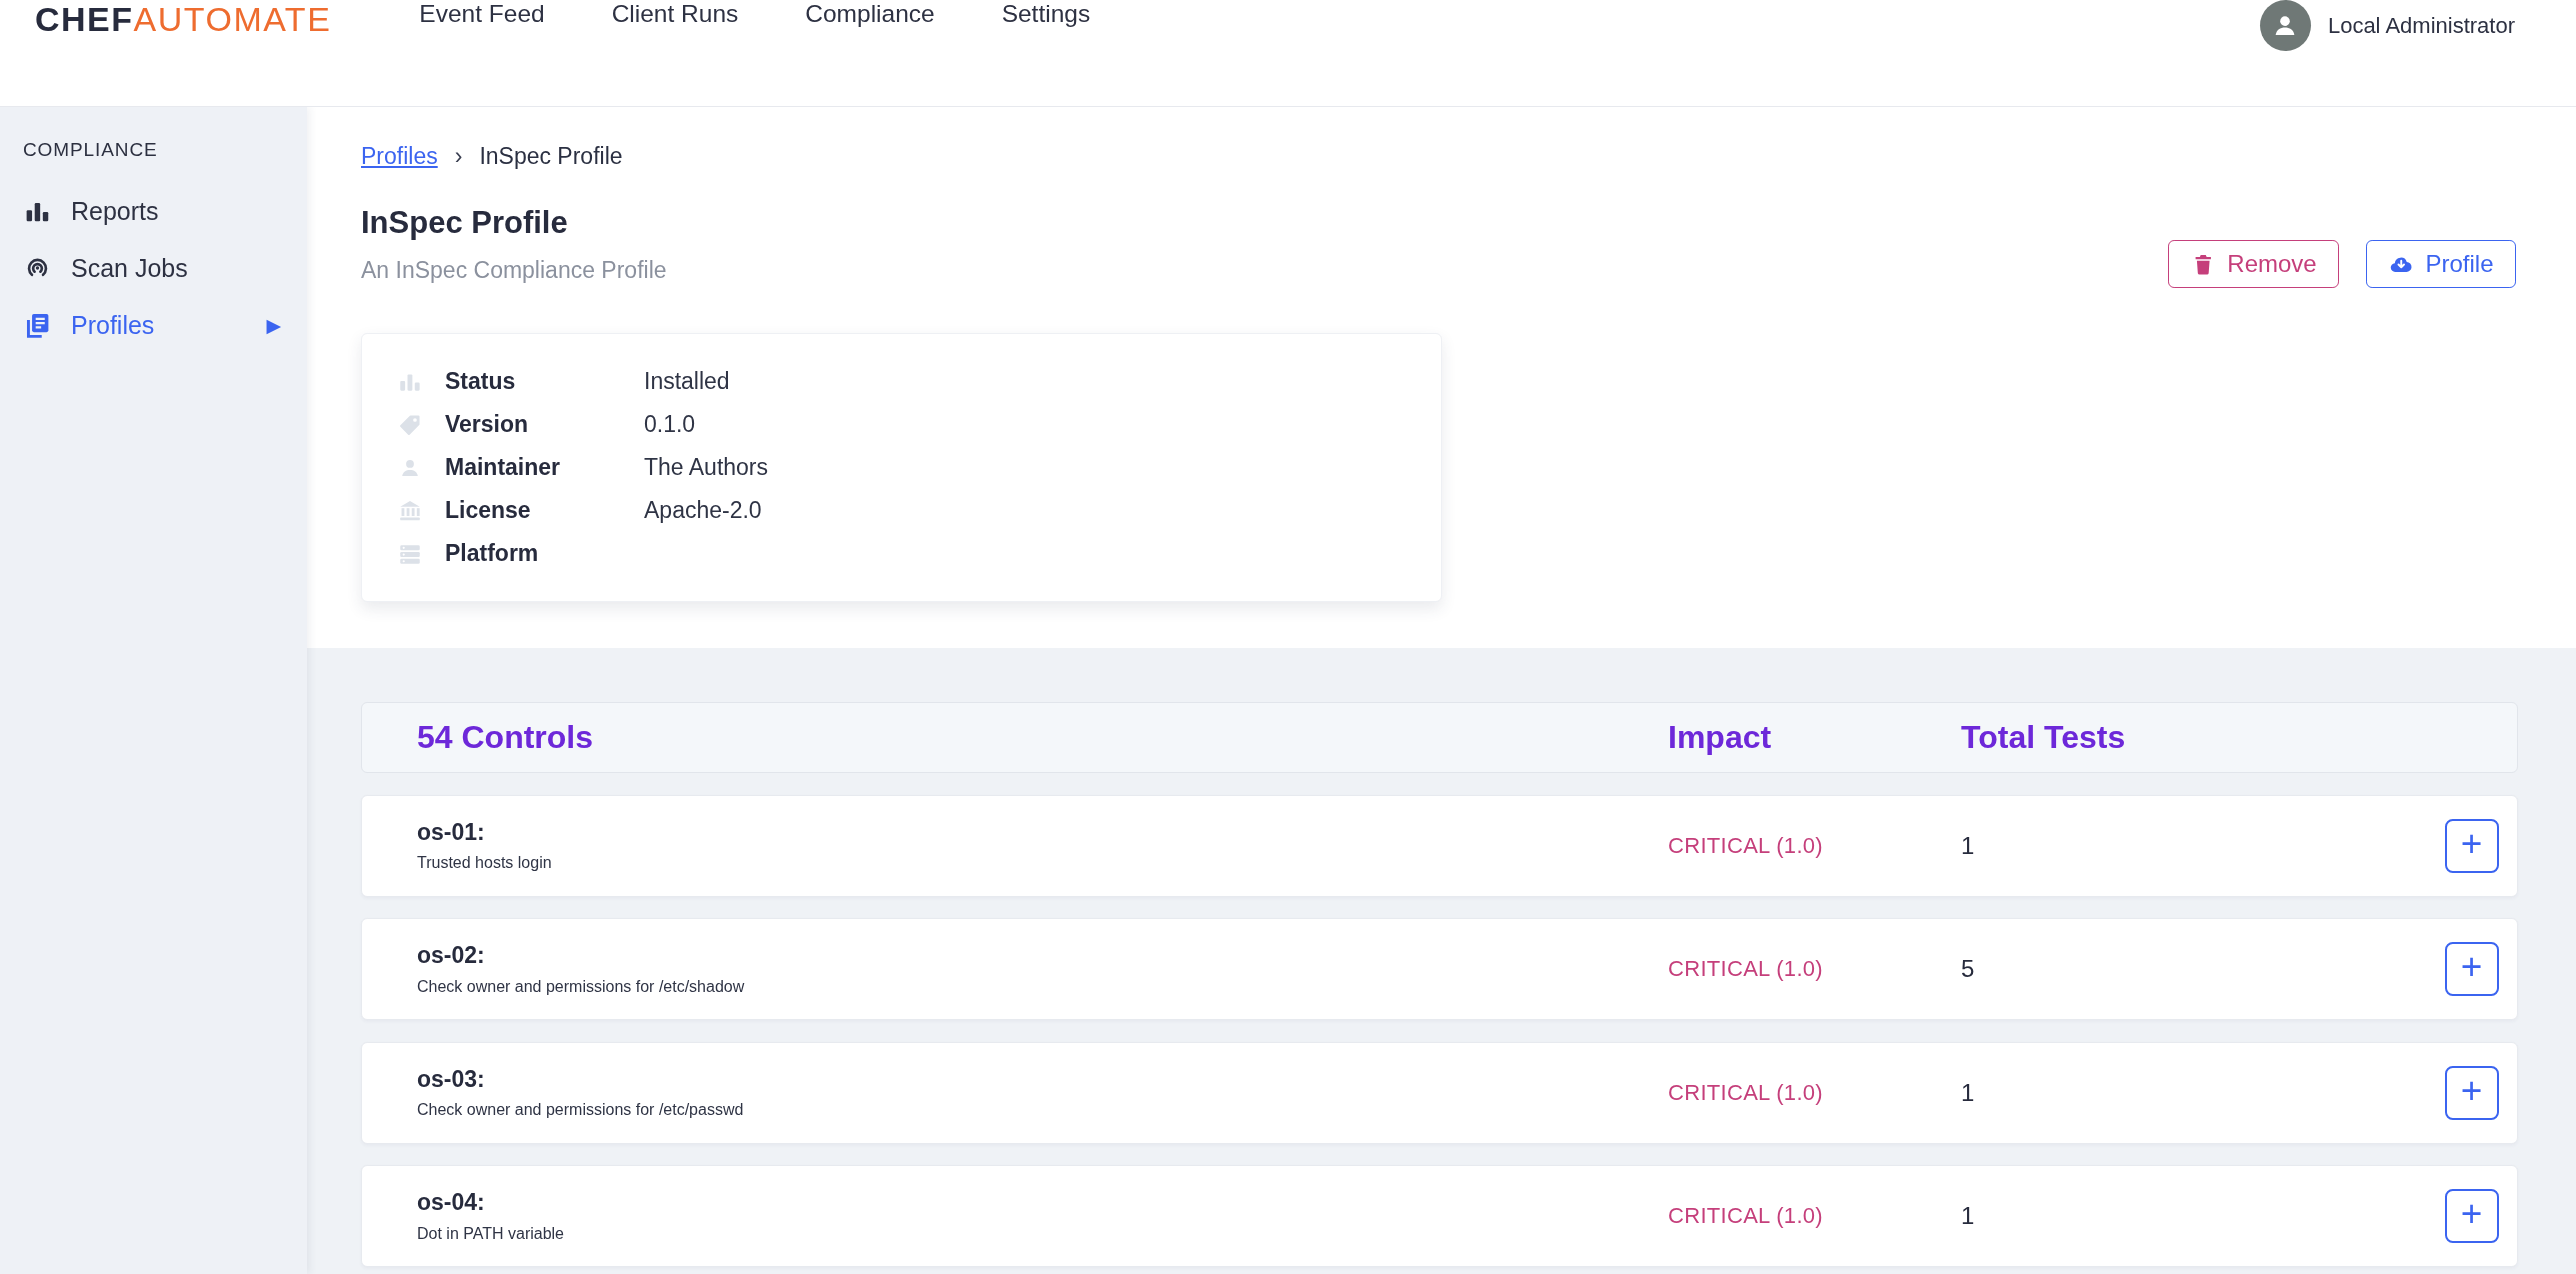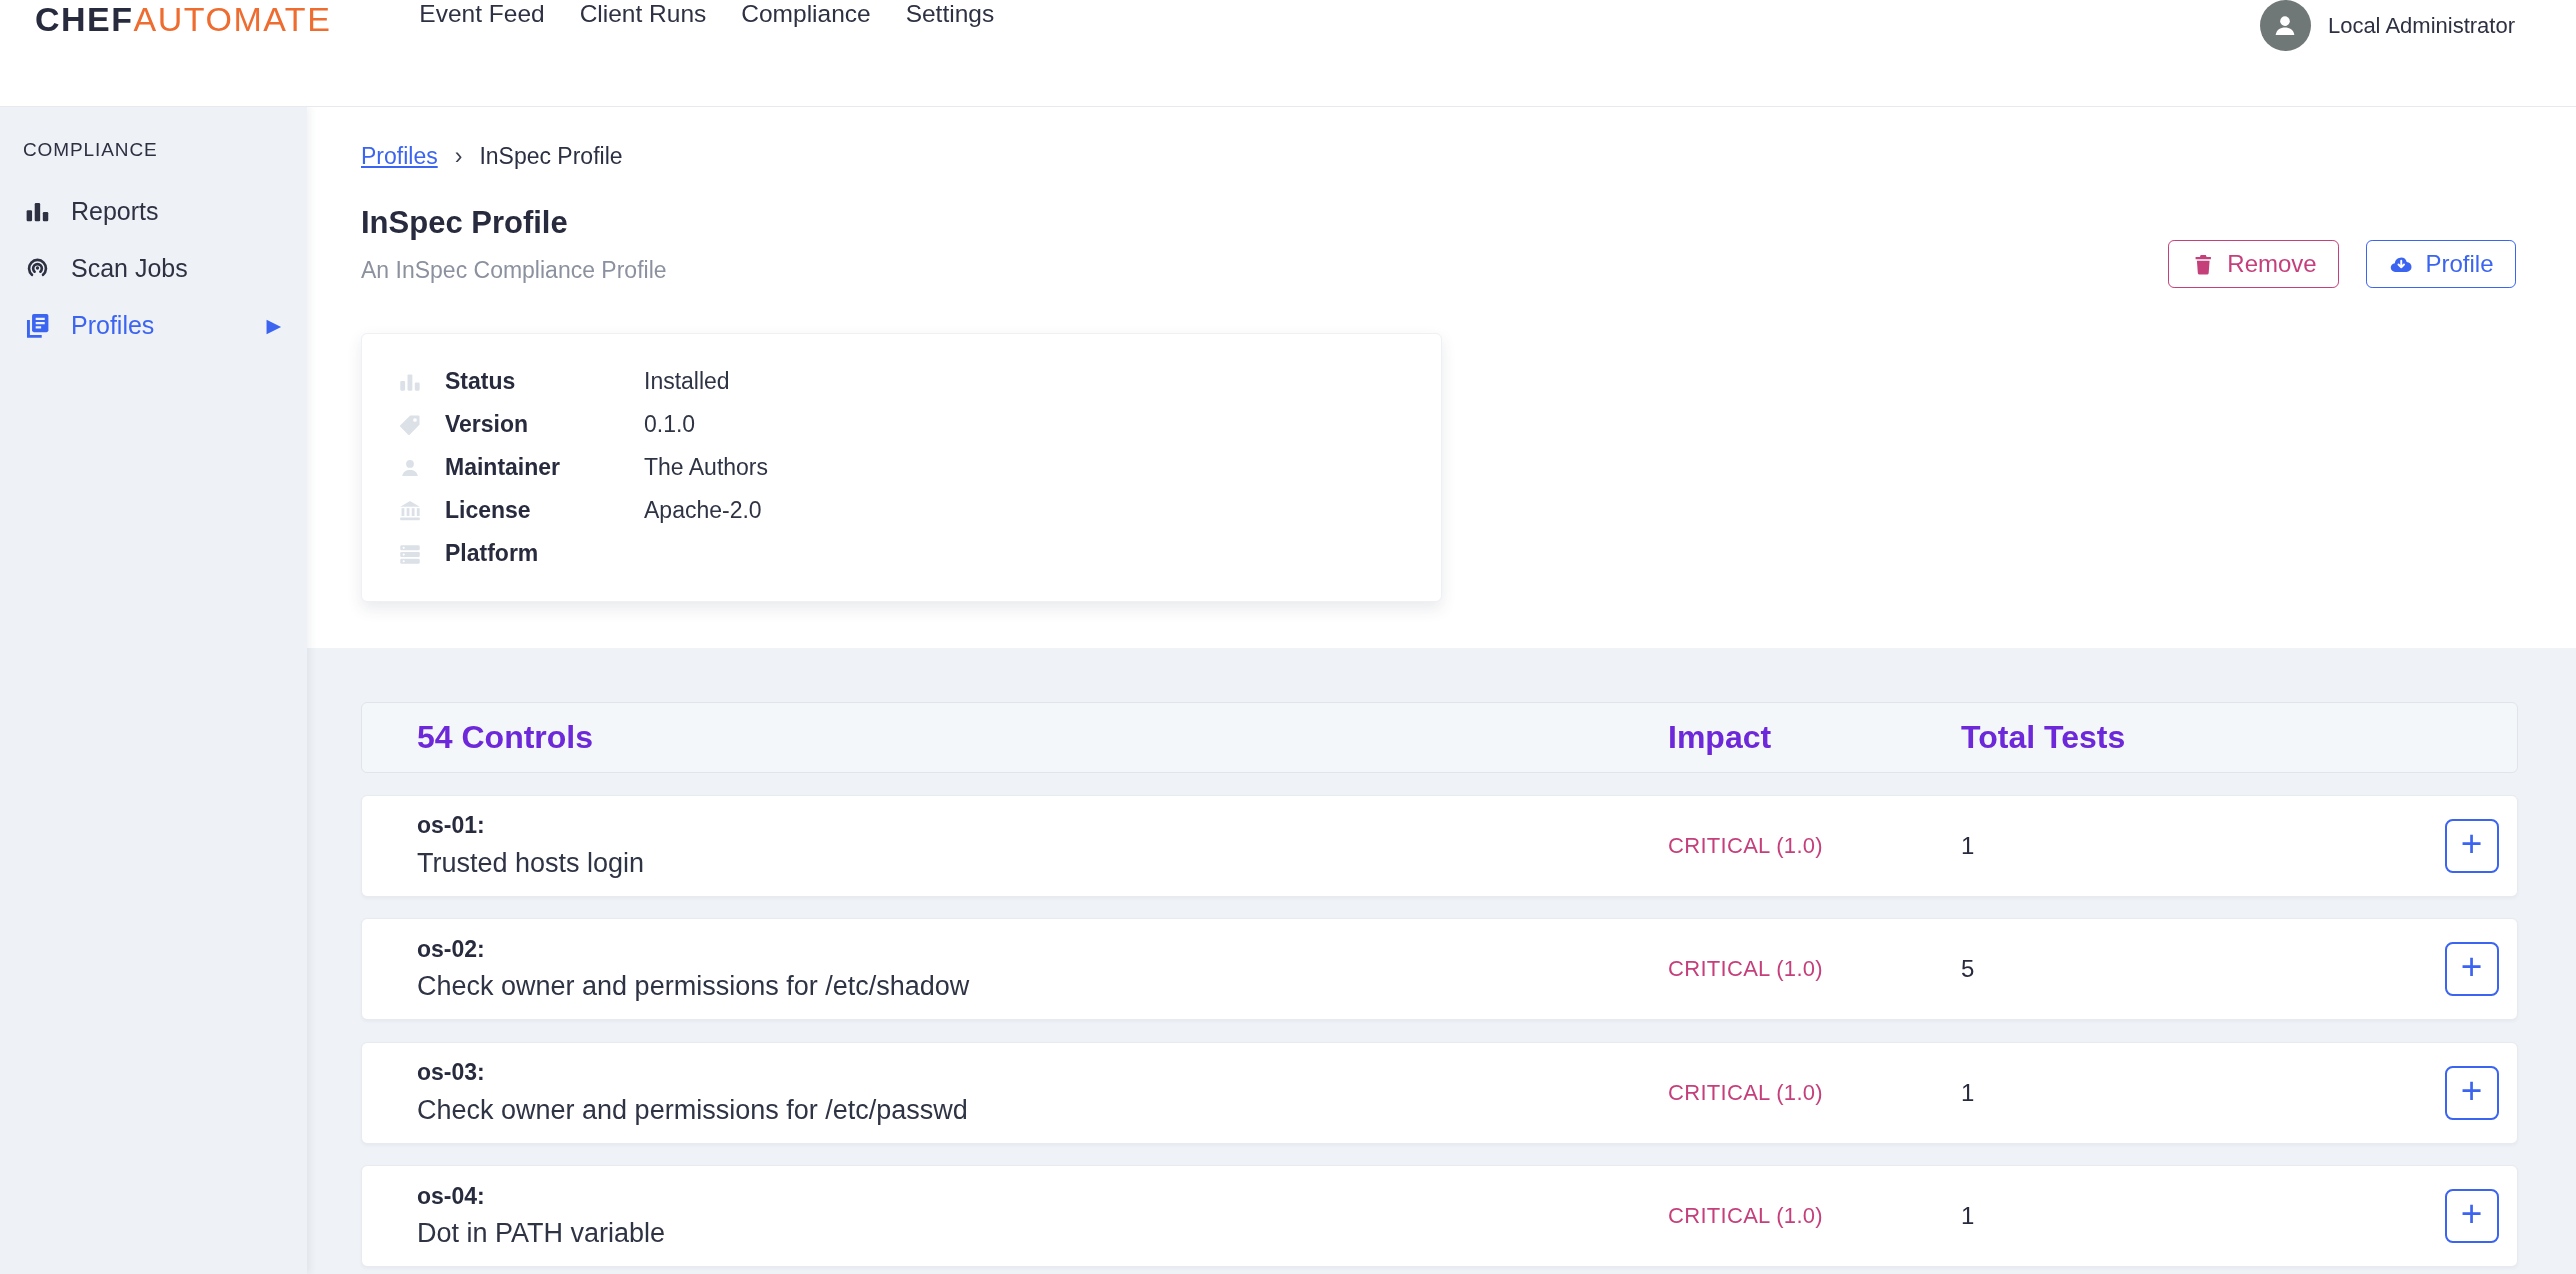--- a/index.html
+++ b/index.html
@@ -5,21 +5,21 @@
   * { margin:0; padding:0; box-sizing:border-box; }
   html,body { width:2576px; height:1274px; overflow:hidden; background:#fff;
               font-family:"Liberation Sans", sans-serif; color:#2b3042; }
 
   
   header { height:107px; background:#fff; border-bottom:1.5px solid #e7e9ee;
            display:flex; align-items:flex-start; padding:0 61px 0 35px; position:relative; z-index:10; }
   .logo { font-size:34px; letter-spacing:1.5px; font-weight:800; cursor:pointer; white-space:nowrap; }
   .logo-chef { color:#272b3d; }
   .logo-automate { color:#ee6c2f; font-weight:500; }
-  nav.main { display:flex; gap:35px; margin-left:88px; }
+  nav.main { display:flex; gap:67px; margin-left:88px; }
   nav.main a { font-size:24.5px; color:#2d3142; text-decoration:none; cursor:pointer; }
   .user { margin-left:auto; display:flex; align-items:center; gap:17px; cursor:pointer; }
   .avatar { width:51px; height:51px; border-radius:50%; background:#6f7876;
             display:flex; align-items:center; justify-content:center; }
   .avatar svg { width:34px; height:34px; }
   .user-name { font-size:22px; color:#2d3142; }
 
   
   .app { display:flex; height:1167px; }
   aside { width:307px; background:#eef1f6; box-shadow:3.1px 0 7.7px rgba(40,50,80,.07);
@@ -65,21 +65,21 @@
   .lower { flex:1; background:#eff2f6; padding:54px 0 0 54px; }
   .ctable { width:2157px; }
   .t-head, .t-row { display:grid; grid-template-columns:1251px 293px 1fr 72px;
                     align-items:center; padding-left:55px; padding-right:18.4px;
                     border-radius:6.1px; }
   .t-head { height:71px; background:#f4f7fa; border:1.5px solid #e1e5eb;
             font-size:32px; font-weight:700; color:#6d28d9; }
   .t-row { height:102px; background:#fff; border:1.5px solid #e7eaef; margin-top:21.5px;
            box-shadow:0 1.5px 3.1px rgba(45,55,90,.04); }
   .ctrl-id { font-size:23px; font-weight:700; color:#272b3d; margin-bottom:8.4px; }
-  .ctrl-name { font-size:27px; color:#2f3445;margin-top:8px; }
+  .ctrl-name { font-size:16px; color:#2f3445;margin-top:8px; }
   .impact { font-size:22px; color:#c53f7b; letter-spacing:0.3px; }
   .total { font-size:24px; color:#272b3d; }
   .plus { width:54px; height:54px; justify-self:end; background:#fff; border:2.3px solid #3b64f0;
           border-radius:7.7px; color:#3b64f0; font-size:37px; font-weight:300; line-height:1;
           display:flex; align-items:center; justify-content:center; cursor:pointer;
           font-family:"Liberation Sans", sans-serif; padding-bottom:4.6px; }
 </style>
 </head>
 <body>
 

